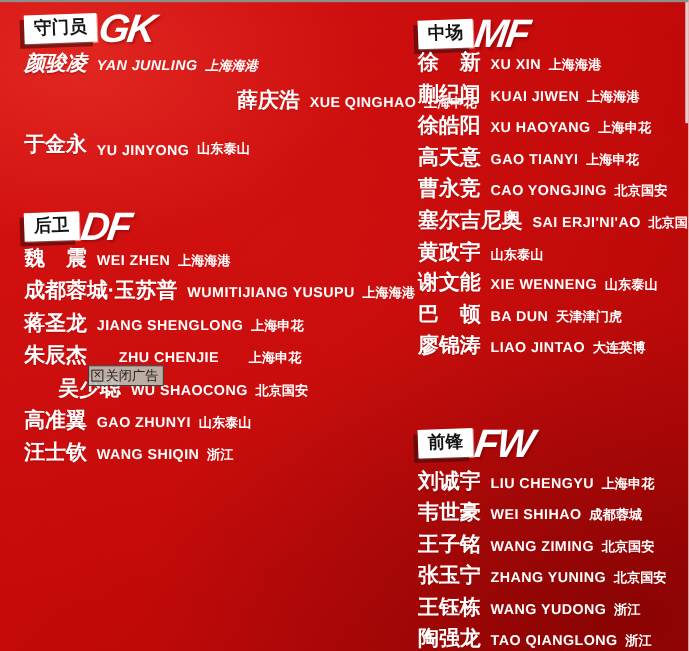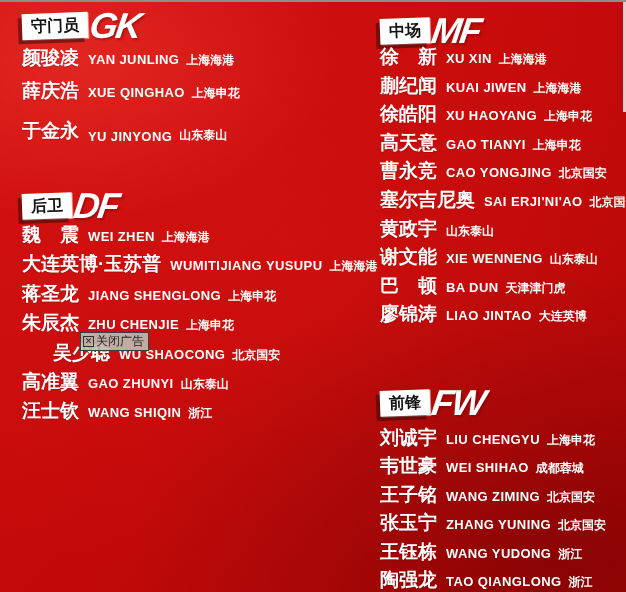--- a/index.html
+++ b/index.html
@@ -115,54 +115,54 @@
 </head>
 <body>
 
 <div class="canvas">
   <div class="top-line"></div>
   <div class="right-sliver"></div>
 
   <div class="col col-left" id="col-left">
       <div class="pos-header" style="top: 8px;"><span class="zh-box">守门员</span><span class="big-en">GK</span></div>
       <div class="rows" style="top: 45px;">
-        <div class="player-row" style="height: 33px;">
+        <div class="player-row" style="height: 33px; font-style: italic;">
           <span class="p-name">颜骏凌</span>
           <span class="p-pinyin">YAN JUNLING</span>
           <span class="p-club">上海海港</span>
         </div>
-        <div class="player-row" style="height: 33px;">
+        <div class="player-row" style="height: 33px; justify-content: center;">
           <span class="p-name">薛庆浩</span>
           <span class="p-pinyin">XUE QINGHAO</span>
           <span class="p-club">上海申花</span>
         </div>
         <div class="player-row" style="height: 33px; align-items: flex-end;">
           <span class="p-name">于金永</span>
           <span class="p-pinyin">YU JINYONG</span>
           <span class="p-club">山东泰山</span>
         </div>
       </div>
       <div class="pos-header" style="top: 188px;"><span class="zh-box">后卫</span><span class="big-en">DF</span></div>
       <div class="rows" style="top: 222px;">
         <div class="player-row" style="height: 29.4px;">
           <span class="p-name">魏　震</span>
           <span class="p-pinyin">WEI ZHEN</span>
           <span class="p-club">上海海港</span>
         </div>
         <div class="player-row" style="height: 29.4px;">
-          <span class="p-name">大连英博·玉苏普</span>
+          <span class="p-name">成都蓉城·玉苏普</span>
           <span class="p-pinyin">WUMITIJIANG YUSUPU</span>
           <span class="p-club">上海海港</span>
         </div>
         <div class="player-row" style="height: 29.4px;">
           <span class="p-name">蒋圣龙</span>
           <span class="p-pinyin">JIANG SHENGLONG</span>
           <span class="p-club">上海申花</span>
         </div>
-        <div class="player-row" style="height: 29.4px;">
+        <div class="player-row" style="height: 29.4px; gap: 20px;">
           <span class="p-name">朱辰杰</span>
           <span class="p-pinyin">ZHU CHENJIE</span>
           <span class="p-club">上海申花</span>
         </div>
         <div class="player-row" style="height: 29.4px; margin-left: 31px;">
           <span class="p-name">吴少聪</span>
           <span class="p-pinyin">WU SHAOCONG</span>
           <span class="p-club">北京国安</span>
         </div>
         <div class="player-row" style="height: 29.4px;">

